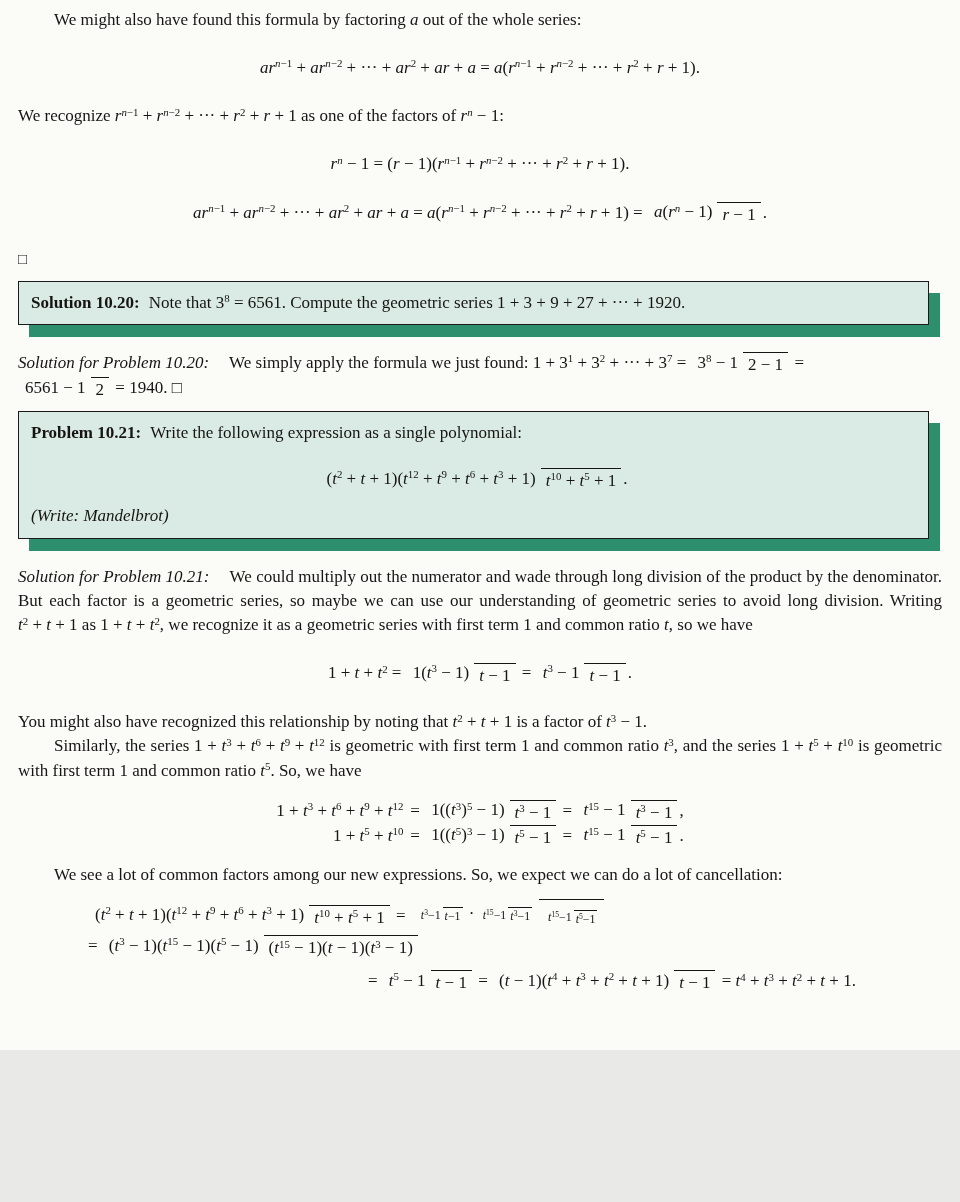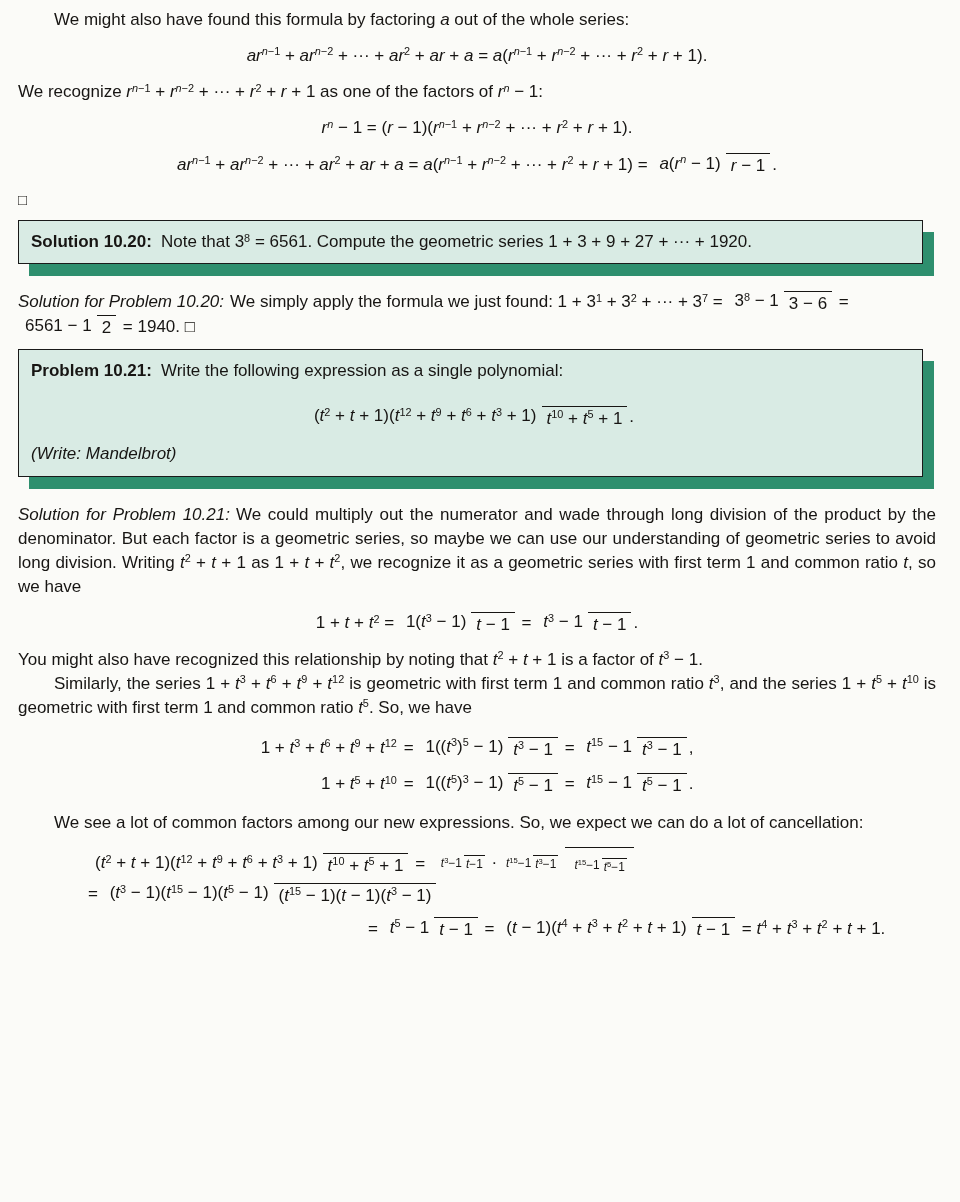--- a/index.html
+++ b/index.html
@@ -1,50 +1,50 @@
 <!DOCTYPE html>
 <html style="--page_bg: #fbfbf8; --ink: #171513; --box_bg: #d9ebe4; --box_shadow: #2e8f6e;"><head>
 <meta charset="utf-8">
 <style>
   html,body{margin:0;padding:0;background:#e9e9e7;}
   .page{
-    width:960px;height:1202px;box-sizing:border-box;
-    padding:8px 24px 0 18px;overflow:hidden;position:relative;
+    width:960px;height:1050px;box-sizing:border-box;
+    padding:8px 18px 0 18px;overflow:hidden;position:relative;
     background:var(--page_bg,#fbfbf8);
     color:var(--ink,#171513);
-    font-family:Liberation Sans, sans-serif;
+    font-family:Liberation Serif, serif;
     font-size:17px;line-height:1.42;
   }
   p.body{margin:0;}
   .ind{text-indent:36px;}
   .just{text-align:justify;}
   i{font-style:italic;}
   sup{font-size:64%;vertical-align:baseline;position:relative;top:-0.52em;line-height:0;}
   .m{white-space:nowrap;}
-  .disp{text-align:center;margin:12px 0;}
+  .disp{text-align:center;margin:24px 0;}
   .frac{display:inline-flex;flex-direction:row;align-items:center;vertical-align:middle;margin:0 2px;line-height:1.22;text-align:center;white-space:nowrap;}
   .frac .num{padding:0 5px 2px;}
   .frac .den{border-top:1.5px solid var(--ink,#171513);padding:2px 5px 0;}
   .frac .frac{font-size:70%;margin:8px 2px;}
   .frac .frac .num{padding:0 2px 1px;}
   .frac .frac .den{padding:1px 2px 0;border-top-width:1px;}
   .qed{margin:4px 0 0 0;font-size:15px;}
   .pbox{
     background:var(--box_bg,#d9ebe4);
     border:1.6px solid #1a1a1a;
     box-shadow:11px 12px 0 var(--box_shadow,#2e8f6e);
     padding:9px 12px;margin:10px 13px 26px 0;position:relative;
   }
   .pbox.p21{padding-bottom:10px;}
   .plabel{font-weight:bold;margin-right:9px;}
-  .lead{margin-right:6px;}
+  .lead{margin-right:20px;}
   .sol{margin-top:16px;}
   .p21 .disp{margin:22px 0 12px;}
   .src{margin:22px 0 2px;}
-  .eqpair{display:grid;grid-template-columns:max-content max-content;justify-content:center;align-items:center;row-gap:12px;margin:16px 0 14px;}
+  .eqpair{display:grid;grid-template-columns:max-content max-content;justify-content:center;align-items:center;row-gap:0;margin:16px 0 14px;}
   .eqpair .lhs{justify-self:end;text-align:right;}
   .eqpair .rhs{text-align:left;padding-left:7px;}
   .final{margin:12px 0 0;}
   .final .rowA{margin-left:70px;}
   .final .rowB{margin-left:350px;margin-top:10px;}
 </style>
 </head>
 <body>
 
 <div class="page">
@@ -58,21 +58,21 @@
         <span class="den"><i>r</i> − 1</span>
       </span><span class="m">.</span></div>
   <div class="qed">□</div>
 
   <section class="pbox">
     <p class="body"><b class="plabel">Solution 10.20:</b><span>Note that <span class="m">3<sup>8</sup> = 6561</span>. Compute the geometric series <span class="m">1 + 3 + 9 + 27 + ··· + 1920</span>.</span></p>
   </section>
 
   <p class="body sol"><i class="lead">Solution for Problem 10.20:</i><span>We simply apply the formula we just found: <span class="m">1 + 3<sup>1</sup> + 3<sup>2</sup> + ··· + 3<sup>7</sup> = </span><span class="frac">
           <span class="num">3<sup>8</sup> − 1</span>
-          <span class="den">3 − 6</span>
+          <span class="den">2 − 1</span>
         </span><span class="m"> =</span><br><span class="frac">
           <span class="num">6561 − 1</span>
           <span class="den">2</span>
         </span><span class="m"> = 1940.</span> □</span></p>
 
   <section class="pbox p21">
     <p class="body"><b class="plabel">Problem 10.21:</b><span>Write the following expression as a single polynomial:</span></p>
     <div class="disp"><span class="frac">
           <span class="num">(<i>t</i><sup>2</sup> + <i>t</i> + 1)(<i>t</i><sup>12</sup> + <i>t</i><sup>9</sup> + <i>t</i><sup>6</sup> + <i>t</i><sup>3</sup> + 1)</span>
           <span class="den"><i>t</i><sup>10</sup> + <i>t</i><sup>5</sup> + 1</span>

